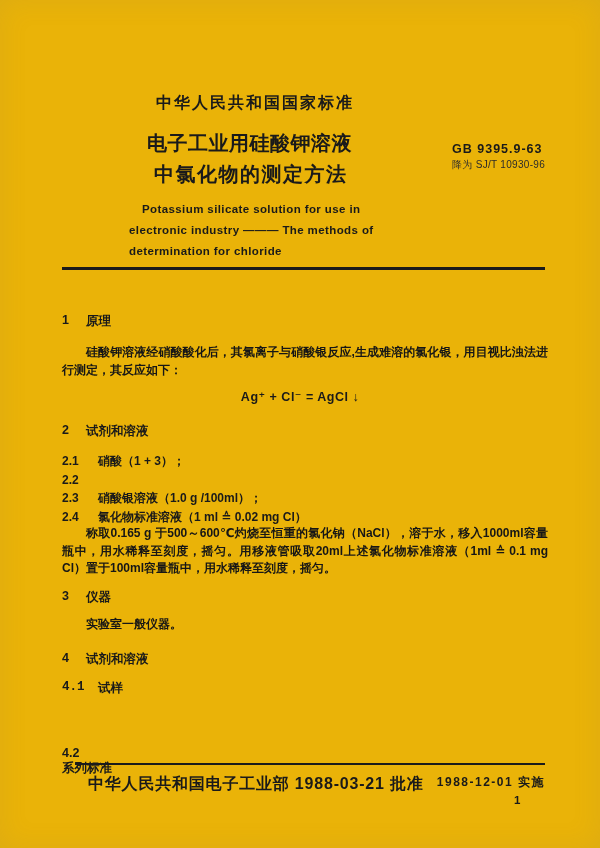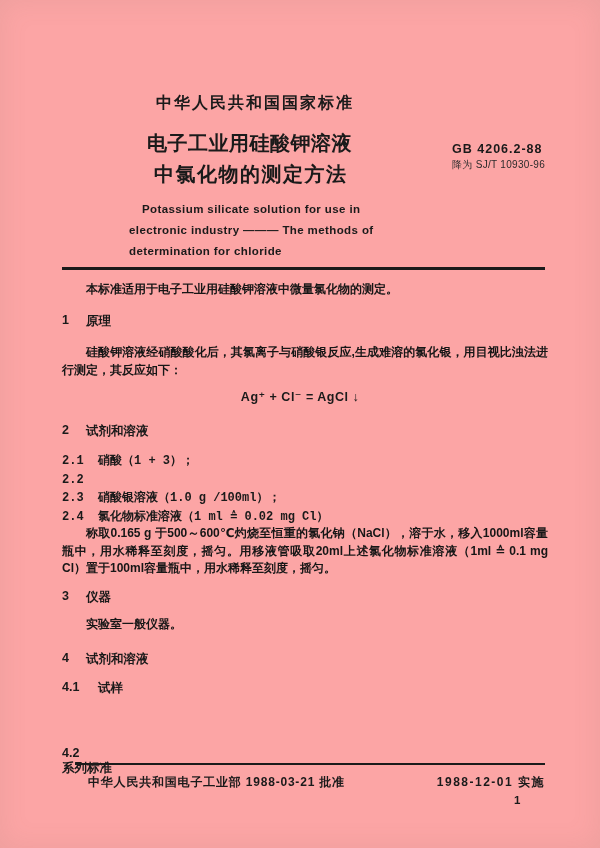--- a/index.html
+++ b/index.html
@@ -5,21 +5,21 @@
   * { margin: 0; padding: 0; box-sizing: border-box; }
   html, body {
     width: 600px;
     background: #f4f3ef;
     font-family: "Liberation Sans", "DejaVu Sans", sans-serif;
   }
   .page {
     position: relative;
     width: 600px;
     height: 848px;
-    background: #fca5a5;
+    background: #eab308;
     color: #1a1a1a;
     overflow: hidden;
   }
   
   .page::after {
     content: "";
     position: absolute;
     inset: 0;
     pointer-events: none;
     box-shadow: inset 0 0 28px rgba(120,115,100,0.12);
@@ -108,44 +108,44 @@
   .p-principle  { left: 62px; top: 344px; width: 486px; }
   .equation {
     left: 0; top: 389px; width: 600px;
     text-align: center;
     font-size: 12.5px;
     font-weight: 700;
     letter-spacing: 0.5px;
   }
   .h-reagents   { left: 62px; top: 423px; }
 
-  .reagent-list { left: 62px; top: 452px; width: 486px; font-family: Liberation Mono, monospace; }
+  .reagent-list { left: 62px; top: 452px; width: 486px; }
   .reagent-row {
     display: flex;
     font-size: 12px;
     font-weight: 700;
     line-height: 18.5px;
     white-space: nowrap;
   }
   .reagent-row .r-num { width: 36px; flex: none; }
 
   .p-reagents   { left: 62px; top: 525px; width: 486px; }
 
   .h-apparatus  { left: 62px; top: 589px; }
   .p-apparatus  { left: 62px; top: 616px; width: 486px; }
 
   .h-procedure  { left: 62px; top: 651px; }
-  .h-sample     { left: 62px; top: 680px; }
+  .h-sample     { left: 62px; top: 680px; font-family: Liberation Mono, monospace; }
   .h-sample .sec-num, .h-series .sec-num { width: 36px; }
   .p-sample     { left: 62px; top: 697px; width: 488px; }
   .h-series     { left: 62px; top: 746px; flex-direction: column; }
 
   .footer-approval {
     left: 88px; top: 774px;
-    font-size: 12px;
+    font-size: 16px;
     font-weight: 700;
     letter-spacing: 0.8px;
     white-space: nowrap;
   }
   .footer-impl {
     right: 55px; top: 774px;
     font-size: 12px;
     font-weight: 700;
     letter-spacing: 1.5px;
     white-space: nowrap;
@@ -160,33 +160,32 @@
 <body>
 
 <div class="page">
 
   <div class="abs std-org">中华人民共和国国家标准</div>
 
   <div class="abs title-cn-1">电子工业用硅酸钾溶液</div>
   <div class="abs title-cn-2">中氯化物的测定方法</div>
 
   <div class="abs code-block">
-    <div class="code-line1">GB  4206.2-88</div>
+    <div class="code-line1">GB  9395.9-63</div>
     <div class="code-line2">降为  SJ/T 10930-96</div>
   </div>
 
   <div class="abs title-en">
     <div class="en-line">Potassium  silicate  solution  for  use  in</div>
     <div class="en-line">electronic  industry ——— The  methods  of</div>
     <div class="en-line">determination  for  chloride</div>
   </div>
 
   <div class="abs rule-top"></div>
 
-  <div class="abs scope body-text indent">本标准适用于电子工业用硅酸钾溶液中微量氯化物的测定。</div>
 
   <div class="abs sec-head h-principle">
     <span class="sec-num">1</span>
     <span>原理</span>
   </div>
   <div class="abs p-principle body-text indent">硅酸钾溶液经硝酸酸化后，其氯离子与硝酸银反应,生成难溶的氯化银，用目视比浊法进行测定，其反应如下：</div>
   <div class="abs equation">Ag⁺ + Cl⁻ = AgCl ↓</div>
 
   <div class="abs sec-head h-reagents">
     <span class="sec-num">2</span>

